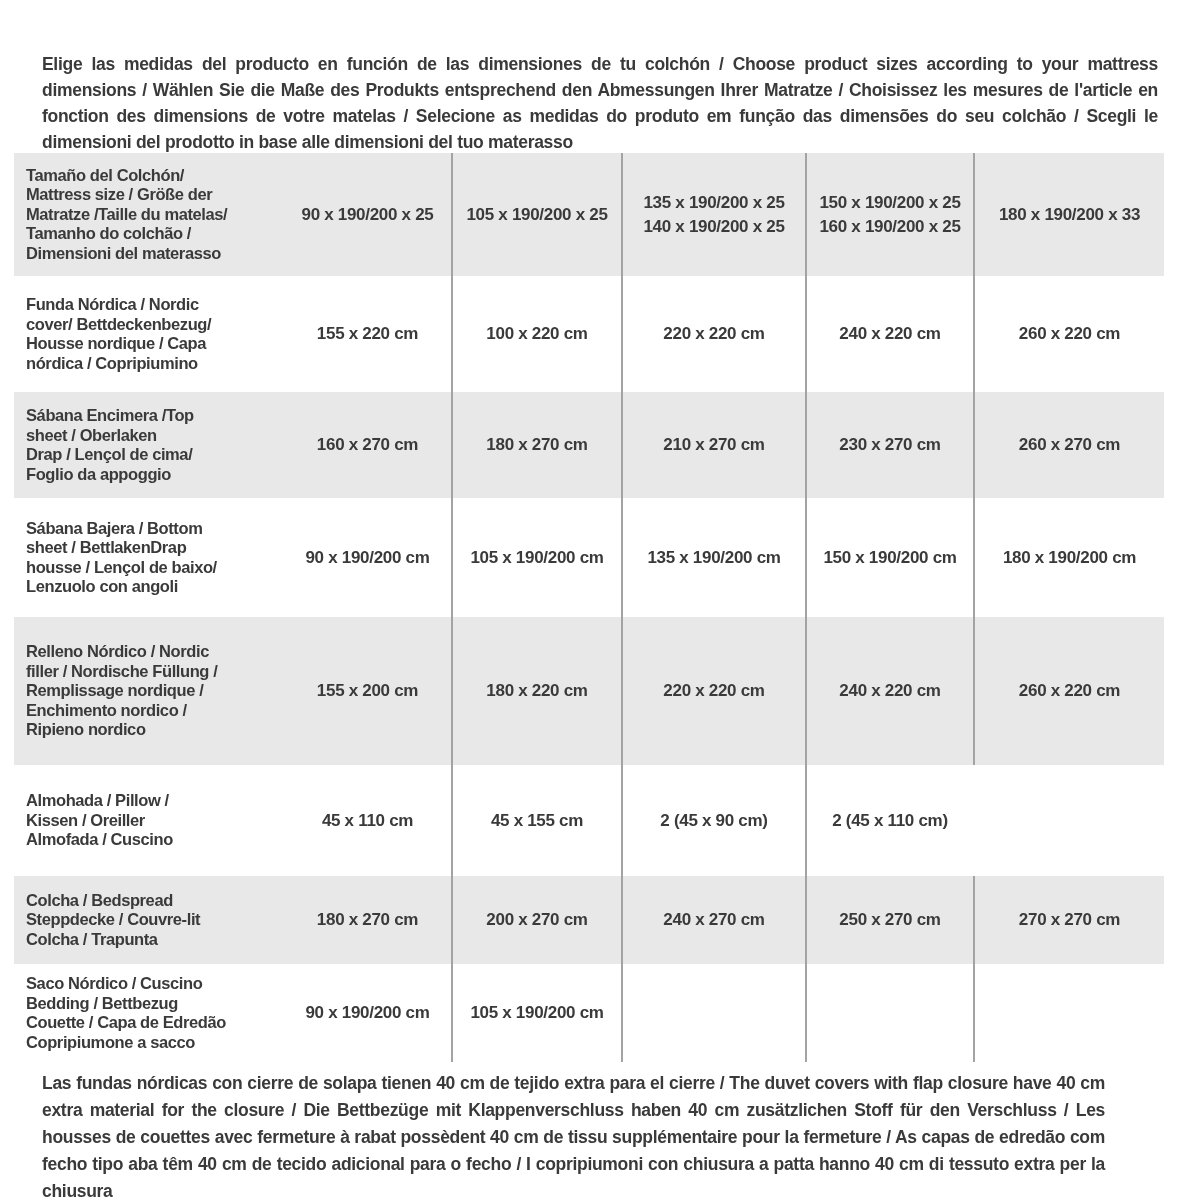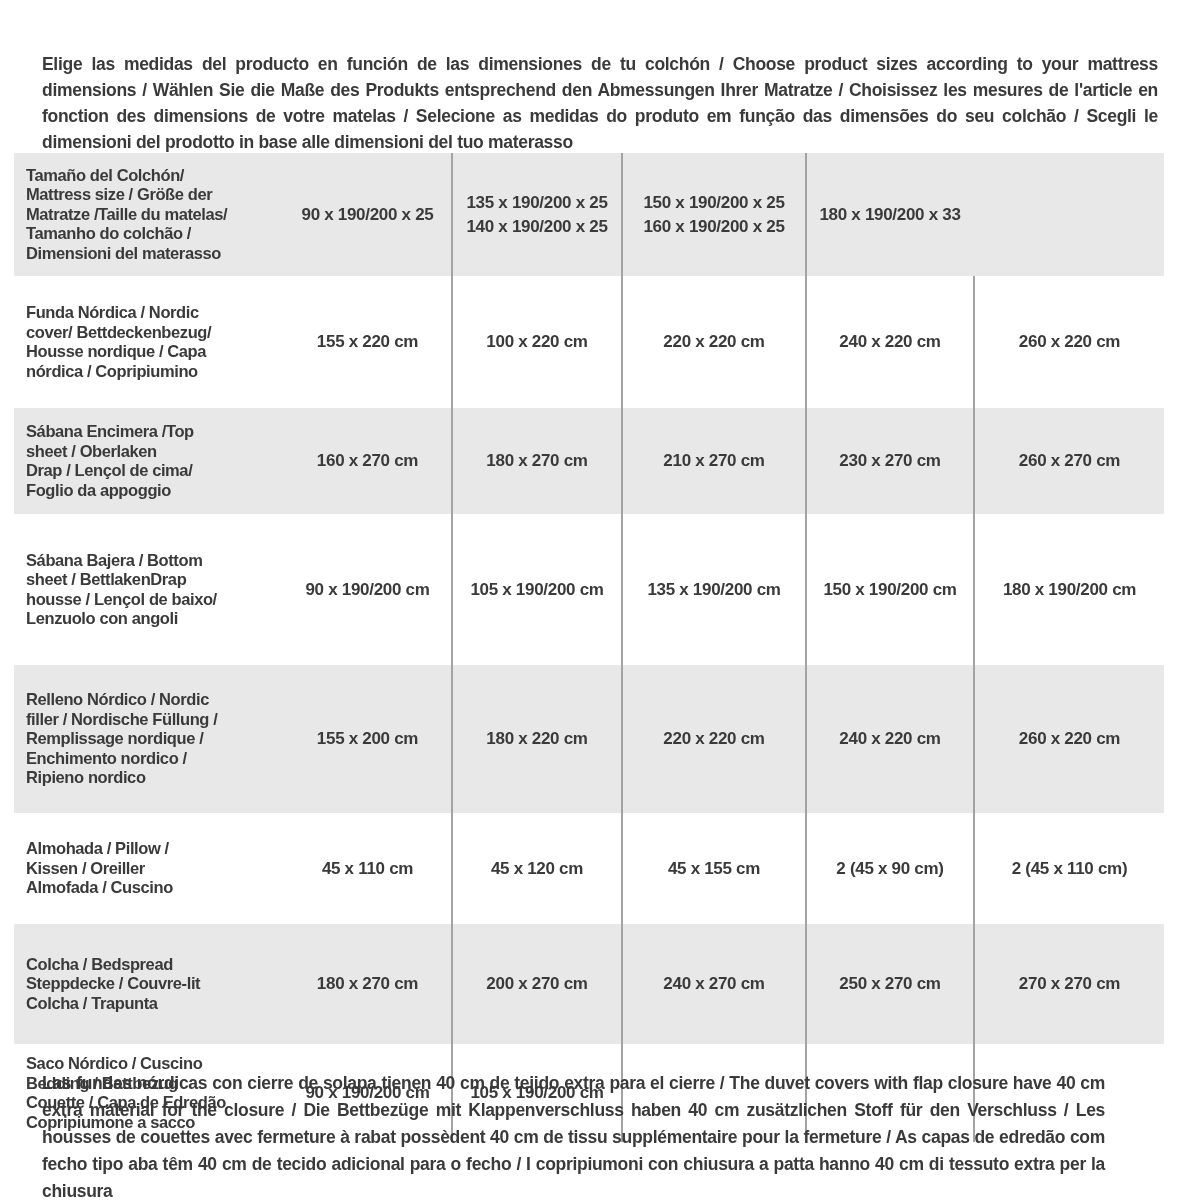--- a/index.html
+++ b/index.html
@@ -49,28 +49,29 @@
 
 <div class="size-table">
 
   <div class="trow shade" style="height:123px">
     <div class="cell label">Tamaño del Colchón/
 Mattress size / Größe der
 Matratze /Taille du matelas/
 Tamanho do colchão /
 Dimensioni del materasso</div>
     <div class="cell val">90 x 190/200 x 25</div>
+    <div class="cell val">105 x 190/200 x 25</div>
     <div class="cell val">135 x 190/200 x 25
 140 x 190/200 x 25</div>
     <div class="cell val">150 x 190/200 x 25
 160 x 190/200 x 25</div>
     <div class="cell val">180 x 190/200 x 33</div>
   </div>
 
-  <div class="trow" style="height:132px">
+  <div class="trow" style="height:116px">
     <div class="cell label">Funda Nórdica /  Nordic
 cover/ Bettdeckenbezug/
 Housse nordique  / Capa
 nórdica / Copripiumino</div>
     <div class="cell val">155 x 220 cm</div>
     <div class="cell val">100 x 220 cm</div>
     <div class="cell val">220 x 220 cm</div>
     <div class="cell val">240 x 220 cm</div>
     <div class="cell val">260 x 220 cm</div>
   </div>
@@ -80,21 +81,21 @@
 sheet / Oberlaken
 Drap / Lençol de cima/
 Foglio da appoggio</div>
     <div class="cell val">160 x 270 cm</div>
     <div class="cell val">180 x 270 cm</div>
     <div class="cell val">210 x 270 cm</div>
     <div class="cell val">230 x 270 cm</div>
     <div class="cell val">260 x 270 cm</div>
   </div>
 
-  <div class="trow" style="height:151px">
+  <div class="trow" style="height:119px">
     <div class="cell label">Sábana Bajera / Bottom
 sheet / BettlakenDrap
 housse / Lençol de baixo/
 Lenzuolo con angoli</div>
     <div class="cell val">90 x 190/200 cm</div>
     <div class="cell val">105 x 190/200 cm</div>
     <div class="cell val">135 x 190/200 cm</div>
     <div class="cell val">150 x 190/200 cm</div>
     <div class="cell val">180 x 190/200 cm</div>
   </div>
@@ -110,27 +111,26 @@
     <div class="cell val">220 x 220 cm</div>
     <div class="cell val">240 x 220 cm</div>
     <div class="cell val">260 x 220 cm</div>
   </div>
 
   <div class="trow" style="height:111px">
     <div class="cell label">Almohada  / Pillow /
 Kissen / Oreiller
 Almofada / Cuscino</div>
     <div class="cell val">45 x 110 cm</div>
-    <div class="cell val">45 x 120 cm</div>
     <div class="cell val">45 x 155 cm</div>
     <div class="cell val">2 (45 x 90 cm)</div>
     <div class="cell val">2 (45 x 110 cm)</div>
   </div>
 
-  <div class="trow shade" style="height:120px">
+  <div class="trow shade" style="height:88px">
     <div class="cell label">Colcha / Bedspread
 Steppdecke / Couvre-lit
 Colcha / Trapunta</div>
     <div class="cell val">180 x 270 cm</div>
     <div class="cell val">200 x 270 cm</div>
     <div class="cell val">240 x 270 cm</div>
     <div class="cell val">250 x 270 cm</div>
     <div class="cell val">270 x 270 cm</div>
   </div>
 

